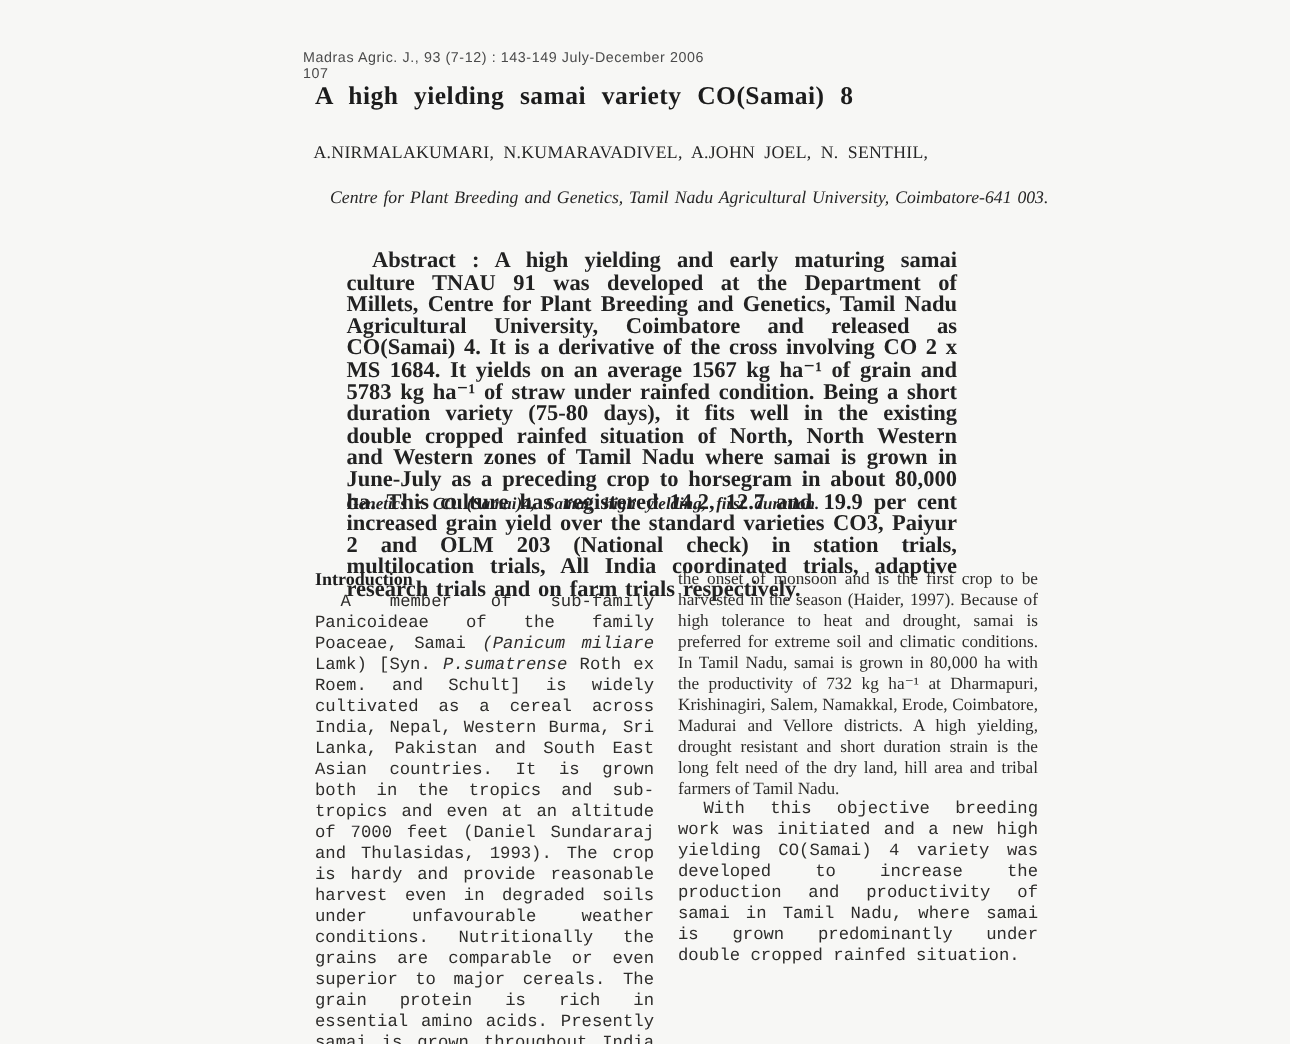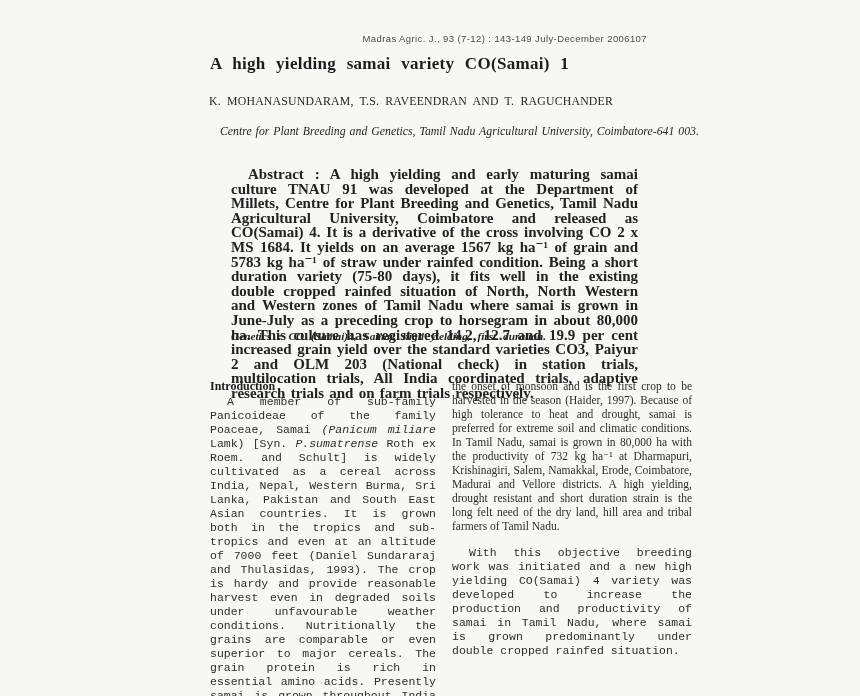--- a/index.html
+++ b/index.html
@@ -20,20 +20,21 @@
     position: absolute;
     left: 202px;
     top: 33px;
     width: 445px;
     display: flex;
     justify-content: flex-end;
     font-family: "Liberation Sans", "DejaVu Sans", sans-serif;
     font-size: 9.5px;
     color: #4a4a4a;
     letter-spacing: 0.4px;
+    flex-direction: column;
   }
   .paper-title {
     position: absolute;
     left: 210px;
     top: 54px;
     margin: 0;
     font-size: 17px;
     font-weight: bold;
     color: #1c1c1c;
     word-spacing: 6px;
@@ -94,37 +95,37 @@
   .col-left  { left: 210px; width: 226px; }
   .col-right { left: 452px; width: 240px; }
   .section-heading {
     margin: 0 0 2px 0;
     font-size: 12px;
     font-weight: bold;
     color: #1c1c1c;
   }
   .body-para { margin: 0; }
   .indent { text-indent: 17px; font-family: Liberation Mono, monospace; }
-  .para-gap { margin-top: 13px; }
+  .para-gap { }
   .it { font-style: italic; }
 </style>
 </head>
 <body>
 
 <div class="page">
 
   <div class="header-row">
     <span>Madras Agric. J., 93 (7-12) : 143-149 July-December 2006</span>
     <span>107</span>
   </div>
 
-  <h1 class="paper-title">A high yielding samai variety CO(Samai) 1</h1>
+  <h1 class="paper-title">A high yielding samai variety CO(Samai) 8</h1>
 
   <div class="authors">
-    <div>K. MOHANASUNDARAM, T.S. RAVEENDRAN AND T. RAGUCHANDER</div>
+    <div>A.NIRMALAKUMARI, N.KUMARAVADIVEL, A.JOHN JOEL, N. SENTHIL,</div>
   </div>
 
   <div class="affiliation">Centre for Plant Breeding and Genetics, Tamil Nadu Agricultural University, Coimbatore-641 003.</div>
 
   <p class="abstract">
     <span>Abstract :</span>
     <span>A high yielding and early maturing samai culture TNAU 91 was developed at the Department of Millets, Centre for Plant Breeding and Genetics, Tamil Nadu Agricultural University, Coimbatore and released as CO(Samai) 4. It is a derivative of the cross involving CO 2 x MS 1684. It yields on an average 1567 kg ha⁻¹ of grain and 5783 kg ha⁻¹ of straw under rainfed condition. Being a short duration variety (75-80 days), it fits well in the existing double cropped rainfed situation of North, North Western and Western zones of Tamil Nadu where samai is grown in June-July as a preceding crop to horsegram in about 80,000 ha. This culture has registered 14.2, 12.7 and 19.9 per cent increased grain yield over the standard varieties CO3, Paiyur 2 and OLM 203 (National check) in station trials, multilocation trials, All India coordinated trials, adaptive research trials and on farm trials respectively.</span>
   </p>
 
   <p class="keywords">

